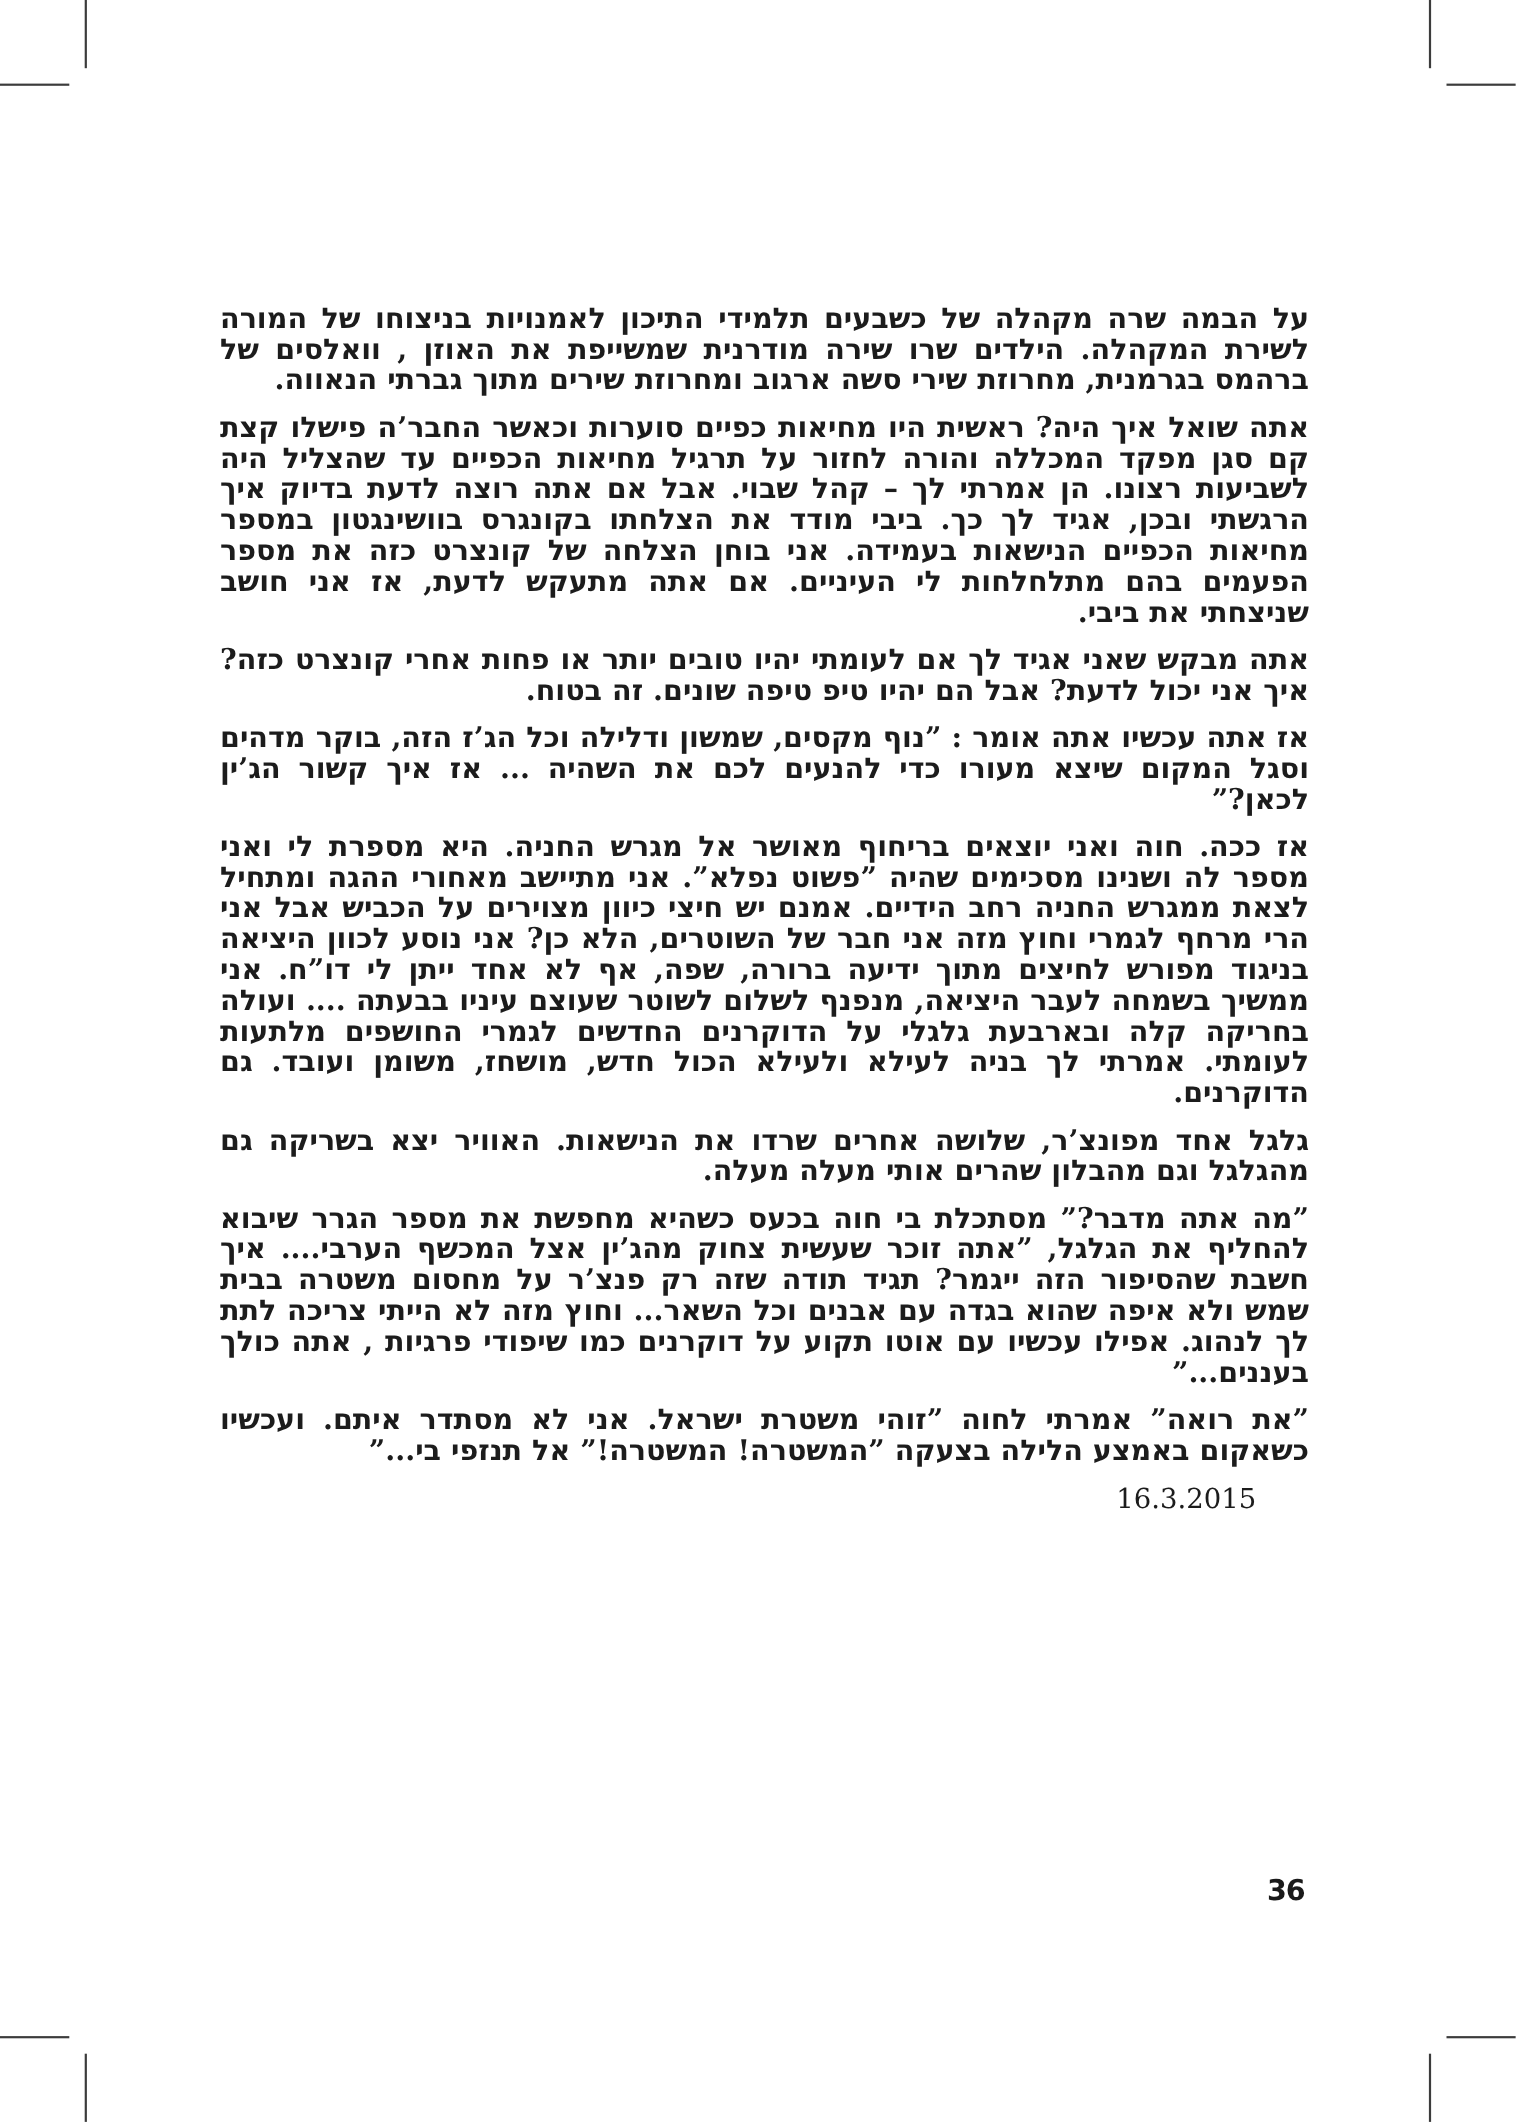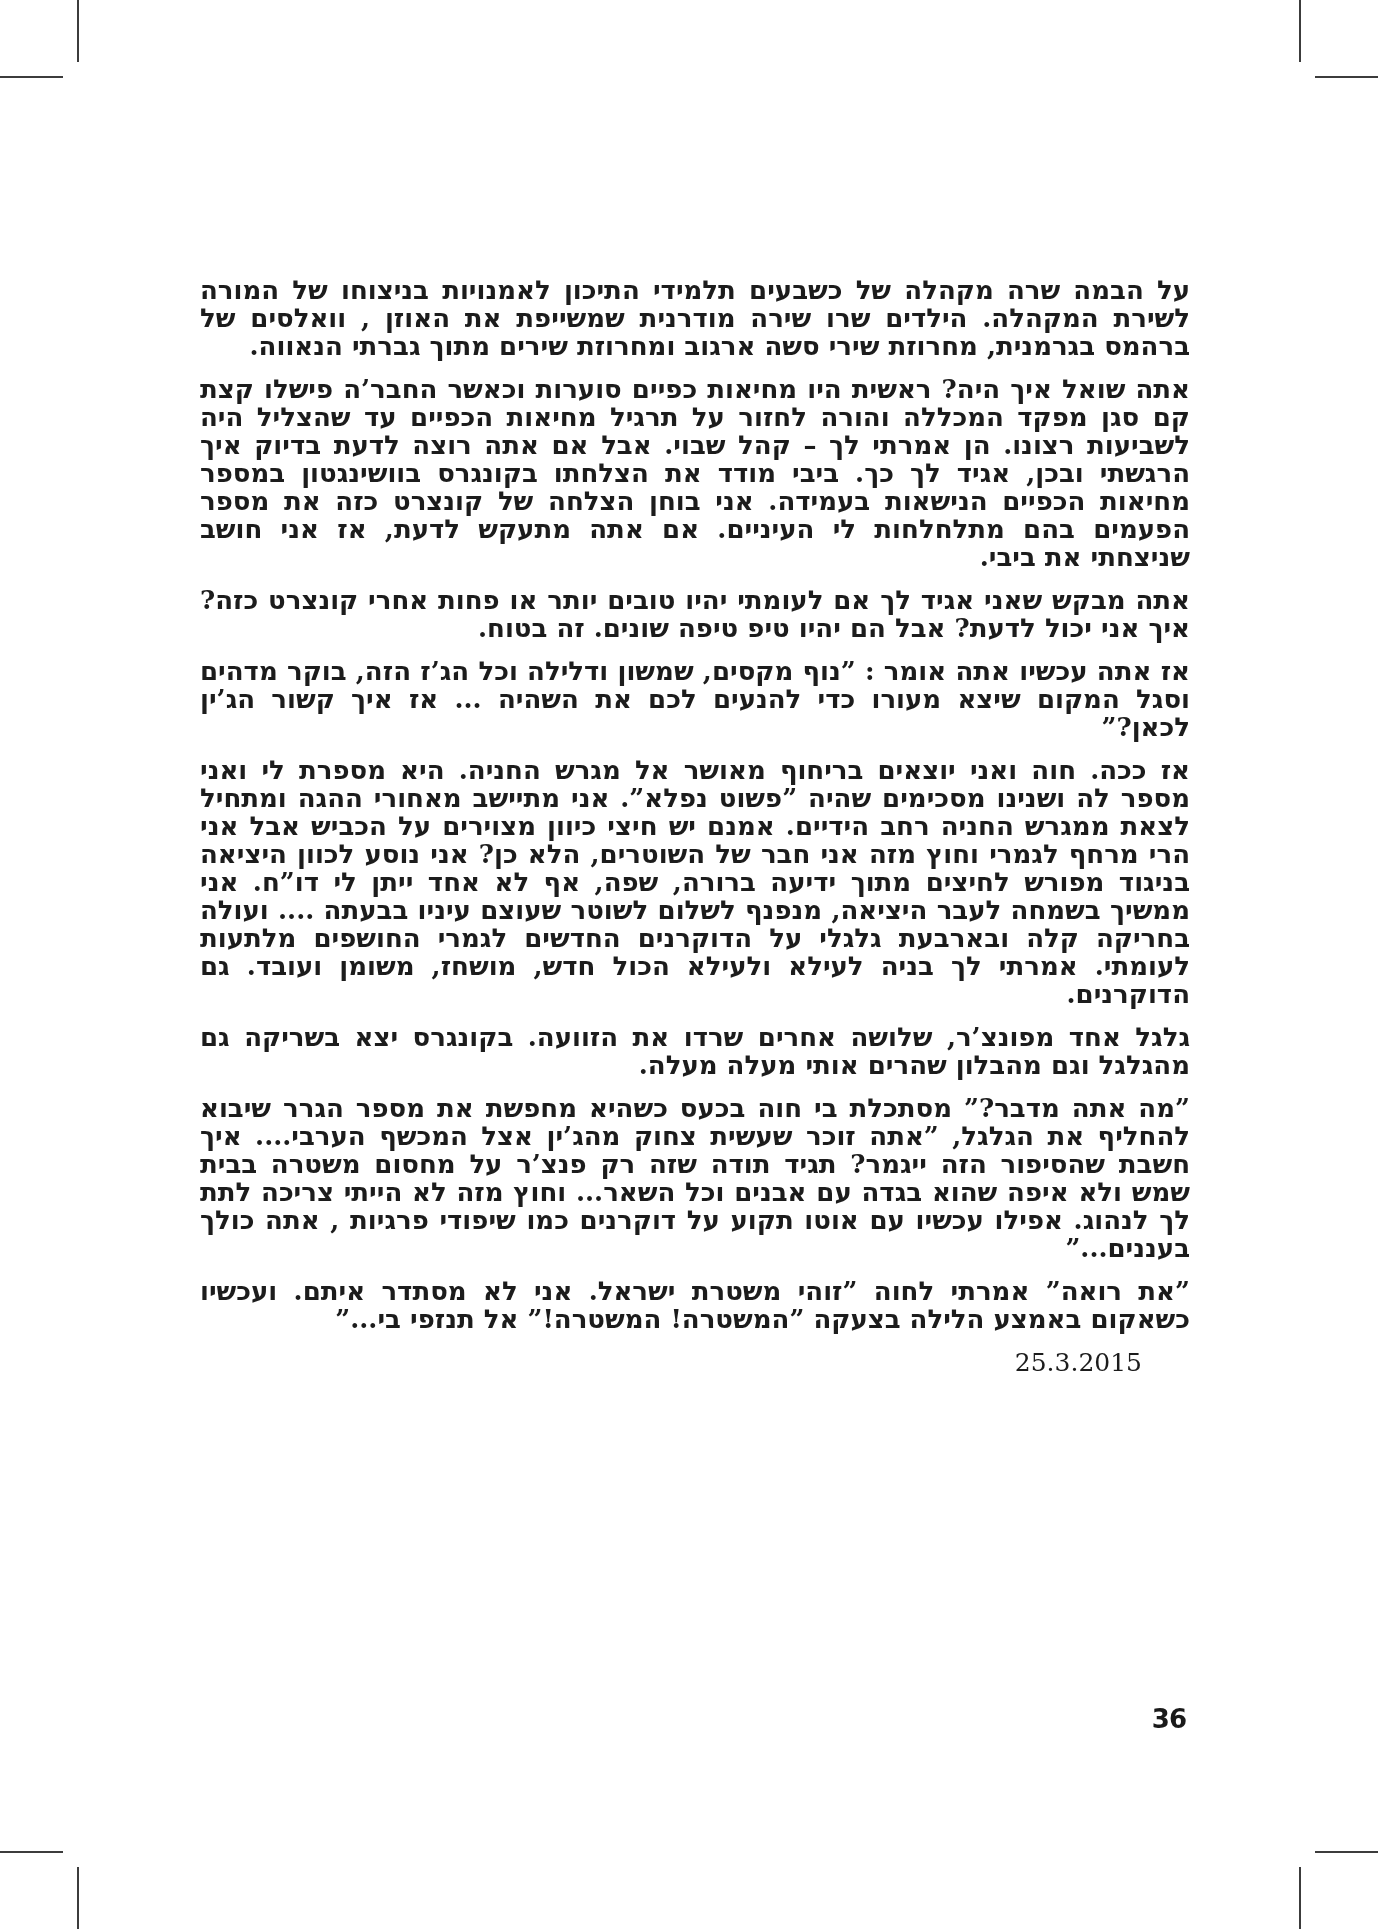--- a/index.html
+++ b/index.html
@@ -82,19 +82,19 @@
 <div class="crop-mark cm-bl-v"></div>
 <div class="crop-mark cm-br-h"></div>
 <div class="crop-mark cm-br-v"></div>
 
 <div class="text-column">
   <p>על הבמה שרה מקהלה של כשבעים תלמידי התיכון לאמנויות בניצוחו של המורה לשירת המקהלה. הילדים שרו שירה מודרנית שמשייפת את האוזן , וואלסים של ברהמס בגרמנית, מחרוזת שירי סשה ארגוב ומחרוזת שירים מתוך גברתי הנאווה.</p>
   <p>אתה שואל איך היה? ראשית היו מחיאות כפיים סוערות וכאשר החבר’ה פישלו קצת קם סגן מפקד המכללה והורה לחזור על תרגיל מחיאות הכפיים עד שהצליל היה לשביעות רצונו. הן אמרתי לך – קהל שבוי. אבל אם אתה רוצה לדעת בדיוק איך הרגשתי ובכן, אגיד לך כך. ביבי מודד את הצלחתו בקונגרס בוושינגטון במספר מחיאות הכפיים הנישאות בעמידה. אני בוחן הצלחה של קונצרט כזה את מספר הפעמים בהם מתלחלחות לי העיניים. אם אתה מתעקש לדעת, אז אני חושב שניצחתי את ביבי.</p>
   <p>אתה מבקש שאני אגיד לך אם לעומתי יהיו טובים יותר או פחות אחרי קונצרט כזה? איך אני יכול לדעת? אבל הם יהיו טיפ טיפה שונים. זה בטוח.</p>
   <p>אז אתה עכשיו אתה אומר : ”נוף מקסים, שמשון ודלילה וכל הג’ז הזה, בוקר מדהים וסגל המקום שיצא מעורו כדי להנעים לכם את השהיה ... אז איך קשור הג’ין לכאן?”</p>
   <p>אז ככה. חוה ואני יוצאים בריחוף מאושר אל מגרש החניה. היא מספרת לי ואני מספר לה ושנינו מסכימים שהיה ”פשוט נפלא”. אני מתיישב מאחורי ההגה ומתחיל לצאת ממגרש החניה רחב הידיים. אמנם יש חיצי כיוון מצוירים על הכביש אבל אני הרי מרחף לגמרי וחוץ מזה אני חבר של השוטרים, הלא כן? אני נוסע לכוון היציאה בניגוד מפורש לחיצים מתוך ידיעה ברורה, שפה, אף לא אחד ייתן לי דו”ח. אני ממשיך בשמחה לעבר היציאה, מנפנף לשלום לשוטר שעוצם עיניו בבעתה .... ועולה בחריקה קלה ובארבעת גלגלי על הדוקרנים החדשים לגמרי החושפים מלתעות לעומתי. אמרתי לך בניה לעילא ולעילא הכול חדש, מושחז, משומן ועובד. גם הדוקרנים.</p>
-  <p>גלגל אחד מפונצ’ר, שלושה אחרים שרדו את הזוועה. בקונגרס יצא בשריקה גם מהגלגל וגם מהבלון שהרים אותי מעלה מעלה.</p>
+  <p>גלגל אחד מפונצ’ר, שלושה אחרים שרדו את הנישאות. האוויר יצא בשריקה גם מהגלגל וגם מהבלון שהרים אותי מעלה מעלה.</p>
   <p>”מה אתה מדבר?” מסתכלת בי חוה בכעס כשהיא מחפשת את מספר הגרר שיבוא להחליף את הגלגל, ”אתה זוכר שעשית צחוק מהג’ין אצל המכשף הערבי.... איך חשבת שהסיפור הזה ייגמר? תגיד תודה שזה רק פנצ’ר על מחסום משטרה בבית שמש ולא איפה שהוא בגדה עם אבנים וכל השאר... וחוץ מזה לא הייתי צריכה לתת לך לנהוג. אפילו עכשיו עם אוטו תקוע על דוקרנים כמו שיפודי פרגיות , אתה כולך בעננים...”</p>
   <p>”את רואה” אמרתי לחוה ”זוהי משטרת ישראל. אני לא מסתדר איתם. ועכשיו כשאקום באמצע הלילה בצעקה ”המשטרה! המשטרה!” אל תנזפי בי...”</p>
-  <div class="date-line">25.3.2015</div>
+  <div class="date-line">16.3.2015</div>
 </div>
 
 <div class="page-number">36</div>
 
 </body></html>

